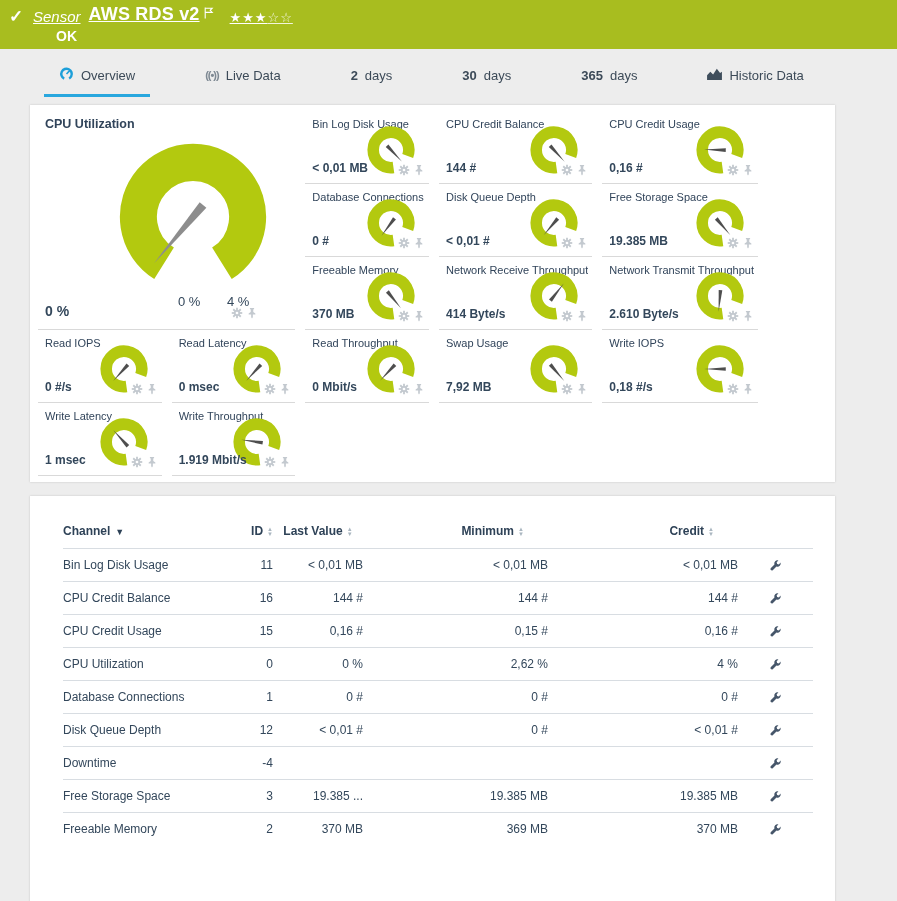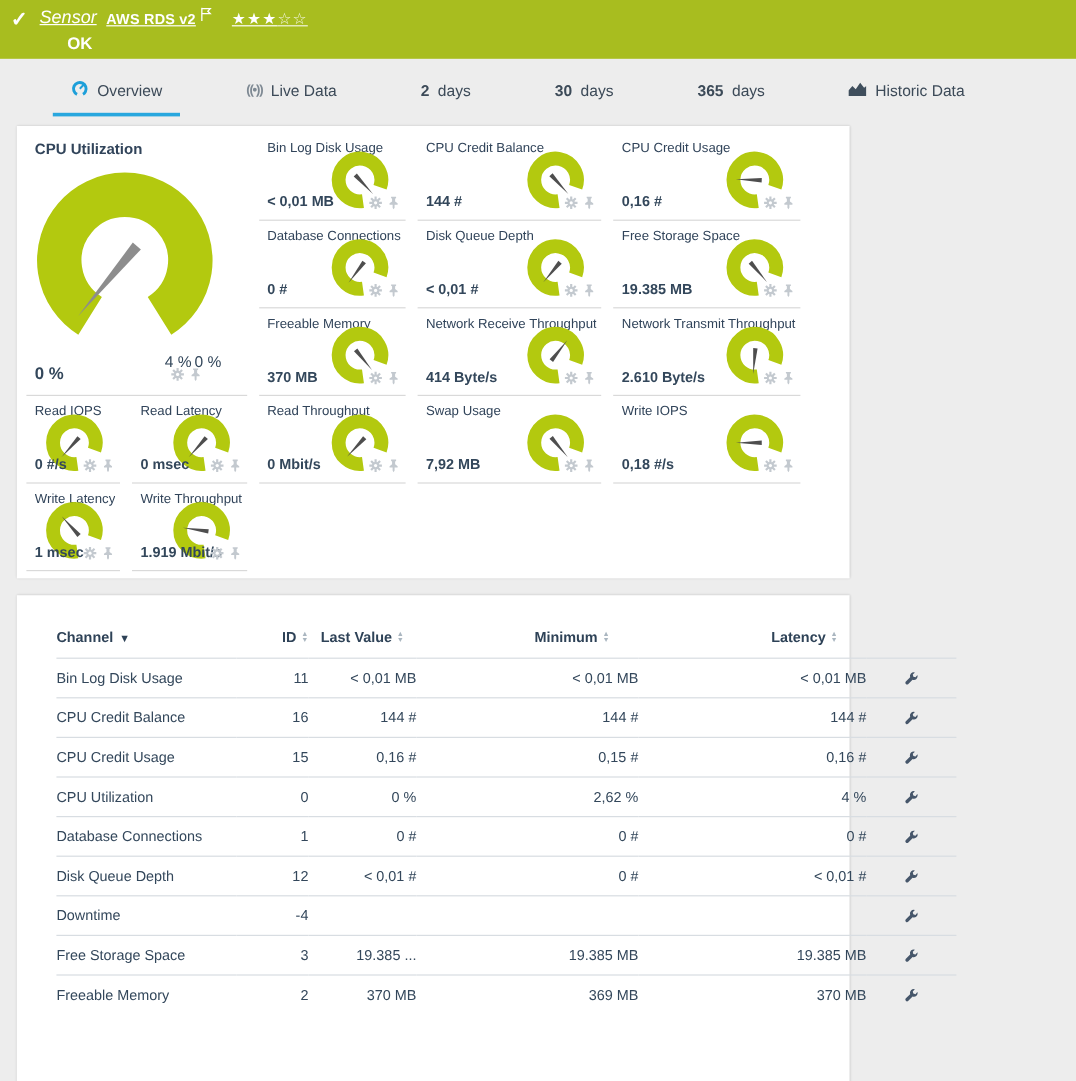--- a/index.html
+++ b/index.html
@@ -4,37 +4,37 @@
 <style>
   * { box-sizing: border-box; margin: 0; padding: 0; }
   html,body { width:897px; height:901px; overflow:hidden; background:#ededed;
     font-family:"Liberation Sans", sans-serif; color:#33475b; }
 
   
   .topbar { position:relative; height:49px; background:#a8bd1f; color:#fff; }
   .tb-check { position:absolute; left:9px; top:6px; font-size:17px; font-weight:bold; }
   .tb-main { position:absolute; left:33px; top:4px; display:flex; align-items:flex-end;text-decoration:underline; }
   .tb-sensor { font-style:italic; font-size:15px; margin-right:8px; }
-  .tb-title { font-weight:bold; font-size:12px; letter-spacing:.2px; }
+  .tb-title { font-weight:bold; font-size:18px; letter-spacing:.2px; }
   .tb-flag { margin-left:4px; align-self:flex-start; margin-top:1px; }
   .tb-stars { margin-left:16px; font-size:13px; letter-spacing:1px; }
   .tb-status { position:absolute; left:56px; top:28px; font-size:14px; font-weight:bold; }
 
   
   .tabs { height:52px; display:flex; align-items:stretch; padding-left:38px;gap:28px; }
   .tab { position:relative; display:flex; align-items:center; gap:7px; padding:0 21px;
          font-size:13px; color:#3c4a58; cursor:pointer; white-space:nowrap; }
   .tab.active::after { content:""; position:absolute; left:6px; right:6px; bottom:4px;
          height:3px; background:#29a7de; }
   .tab-num { font-weight:bold; }
   .tab .icon { display:inline-flex; align-items:center; }
   .live-glyph { font-size:11px; font-weight:bold; color:#7e8993; letter-spacing:-1px; }
 
   
-  .panel { background:#fff; margin-left:14px; width:694px; box-shadow:0 0 2px rgba(0,0,0,.18); }
+  .panel { background:#fff; margin-left:30px; width:805px; box-shadow:0 0 2px rgba(0,0,0,.18); }
   .gauges-panel { margin-top:4px; padding:6px 77px 6px 8px; }
   .table-panel  { margin-top:14px; padding:28px 0 0 33px; height:420px; }
 
   
   .gauge-grid { display:grid; grid-template-columns:repeat(5,1fr); grid-auto-rows:73px; column-gap:10px; }
   .cell { position:relative; border-bottom:1px solid #d9d9d9; padding:7px 4px 0 7px; }
   .cell-title { font-size:11px; color:#31445a; line-height:13px; white-space:nowrap; overflow:hidden; }
   .cell-value { position:absolute; left:7px; bottom:8px; font-size:12px; font-weight:bold; }
   .mini-gauge { position:absolute; right:13px; top:13px; }
   .cell-icons { position:absolute; right:5px; bottom:3px; display:flex; gap:4px; align-items:center; }
@@ -536,21 +536,21 @@
               <span>▼</span>
             </span></th>
           <th class="col-last"><span>Last Value</span><span class="sort-pair">
               <span>▲</span>
               <span>▼</span>
             </span></th>
           <th class="col-min"><span>Minimum</span><span class="sort-pair">
               <span>▲</span>
               <span>▼</span>
             </span></th>
-          <th class="col-max"><span>Latency</span><span class="sort-pair">
+          <th class="col-max"><span>Credit</span><span class="sort-pair">
               <span>▲</span>
               <span>▼</span>
             </span></th>
           <th class="col-action"></th>
         </tr>
       </thead>
     <tbody id="tbody">
         <tr>
     <td class="col-channel">Bin Log Disk Usage</td>
     <td class="col-id">11</td>

